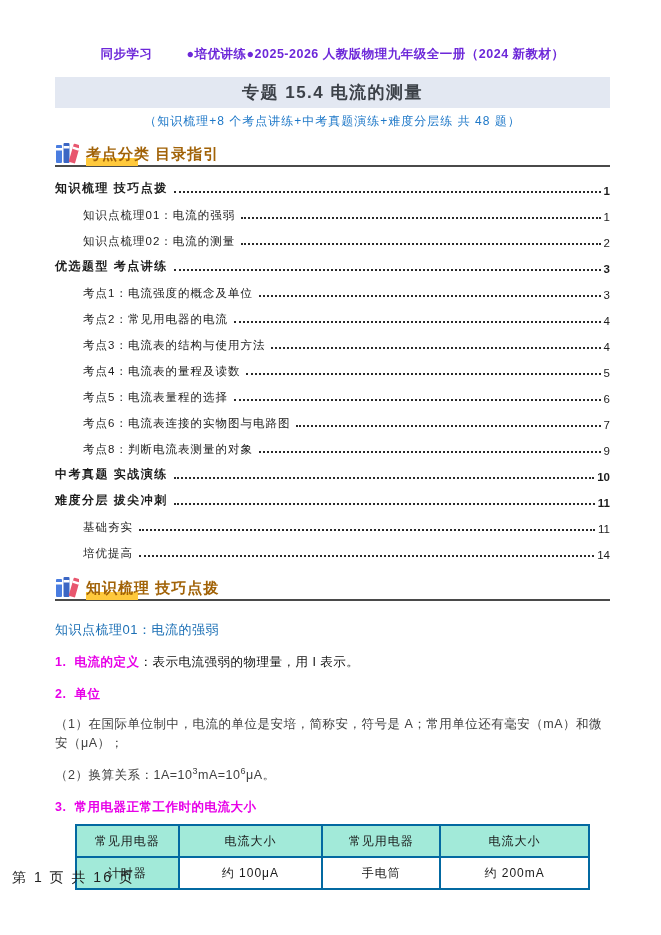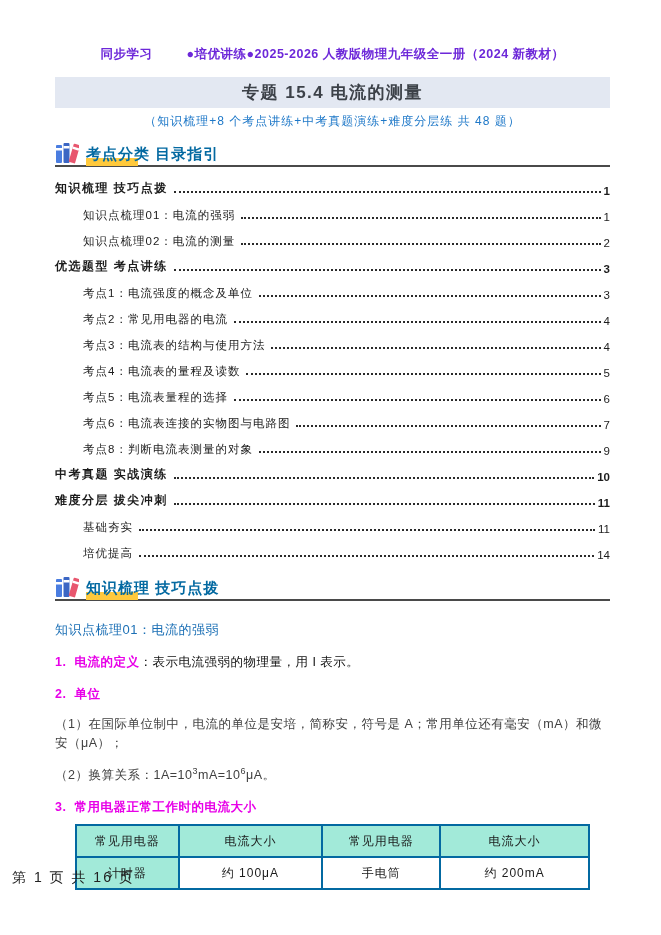--- a/index.html
+++ b/index.html
@@ -48,21 +48,21 @@
     align-items:flex-end;
     gap:7px;
     border-bottom:2px solid #4a4a4a;
     padding-bottom:1px;
     height:26px;
     box-sizing:border-box;
   }
   .section-header .books{flex:0 0 auto;margin-bottom:-1px;}
   .section-header .sec-label{
     position:relative;
-    font-size:15px;font-weight:bold;color:#0369a1;
+    font-size:15px;font-weight:bold;color:#a16207;
     letter-spacing:1px;
     z-index:1;
   }
   .section-header .hl{
     position:absolute;
     left:0;bottom:-2px;height:8px;width:52px;
     background:#ffc93c;
     z-index:-1;
   }
   

